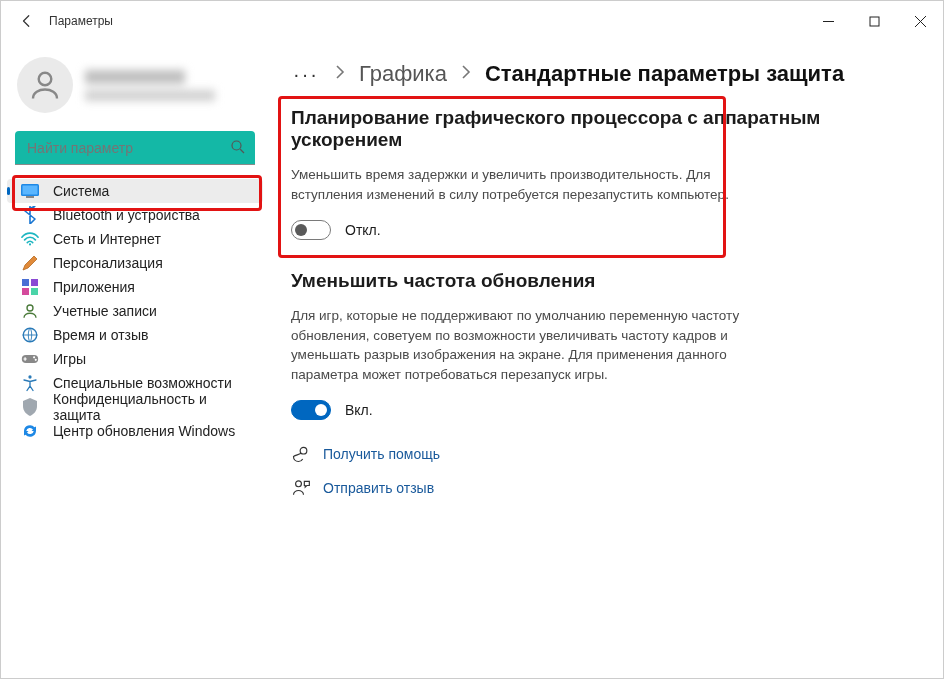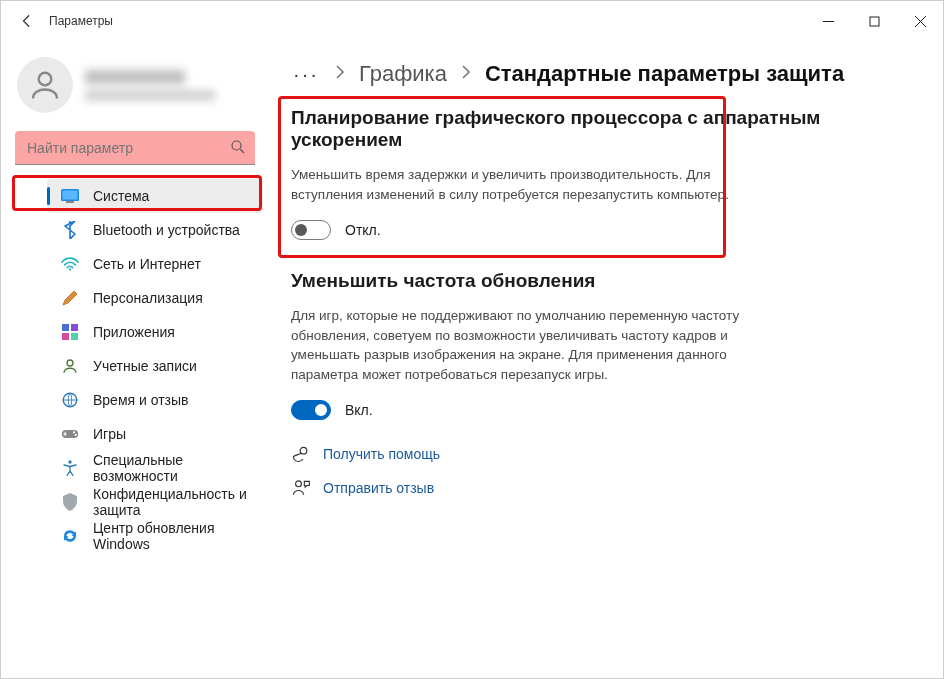--- a/index.html
+++ b/index.html
@@ -18,25 +18,25 @@
 
   
   .sidebar { width: 268px; padding: 8px 6px 0 6px; display: flex; flex-direction: column; }
   .profile { display: flex; align-items: center; gap: 12px; padding: 8px 10px 18px 10px; }
   .avatar { width: 56px; height: 56px; border-radius: 50%; background: #eaeaea; display: flex; align-items: center; justify-content: center; color: #777; }
   .profile-blur { filter: blur(4px); }
   .profile-name { height: 14px; width: 100px; background: #bfbfbf; margin-bottom: 6px; }
   .profile-mail { height: 11px; width: 130px; background: #d0d0d0; }
 
   .search { position: relative; margin: 0 8px 14px 8px; }
-  .search input { width: 100%; height: 34px; border: none; border-bottom: 1px solid #8a8a8a; background: #fca5a5; padding: 0 34px 0 12px; font-size: 14px; outline: none; border-radius: 4px 4px 0 0; }
+  .search input { width: 100%; height: 34px; border: none; border-bottom: 1px solid #8a8a8a; background: #14b8a6; padding: 0 34px 0 12px; font-size: 14px; outline: none; border-radius: 4px 4px 0 0; }
   .search .icon { position: absolute; right: 8px; top: 7px; color: #555; }
 
   .nav { list-style: none; }
-  .nav li { display: flex; align-items: center; gap: 14px; height: 34px; padding: 0 10px 0 14px; cursor: pointer; border-radius: 4px; font-size: 14px; color: #222; margin-left: 40px; }
+  .nav li { display: flex; align-items: center; gap: 14px; height: 24px; padding: 0 10px 0 14px; cursor: pointer; border-radius: 4px; font-size: 14px; color: #222; }
   .nav li.active { background: #ececec; position: relative; }
   .nav li.active::before { content: ""; position: absolute; left: 0; top: 8px; bottom: 8px; width: 3px; background: #0067c0; border-radius: 2px; }
   .nav .navicon { width: 18px; height: 18px; display: flex; align-items: center; justify-content: center; flex-shrink: 0; }
 
   .highlight-red { border: 3px solid #e21313; border-radius: 4px; pointer-events: none; }
 
   
   .main { flex: 1; padding: 8px 28px 0 22px; overflow: auto; min-width: 0; }
   .breadcrumb { display: flex; align-items: center; gap: 14px; margin: 12px 0 14px 0; flex-wrap: wrap; }
   .breadcrumb .more { font-size: 20px; letter-spacing: 2px; color: #333; cursor: pointer; padding: 0 2px; }

